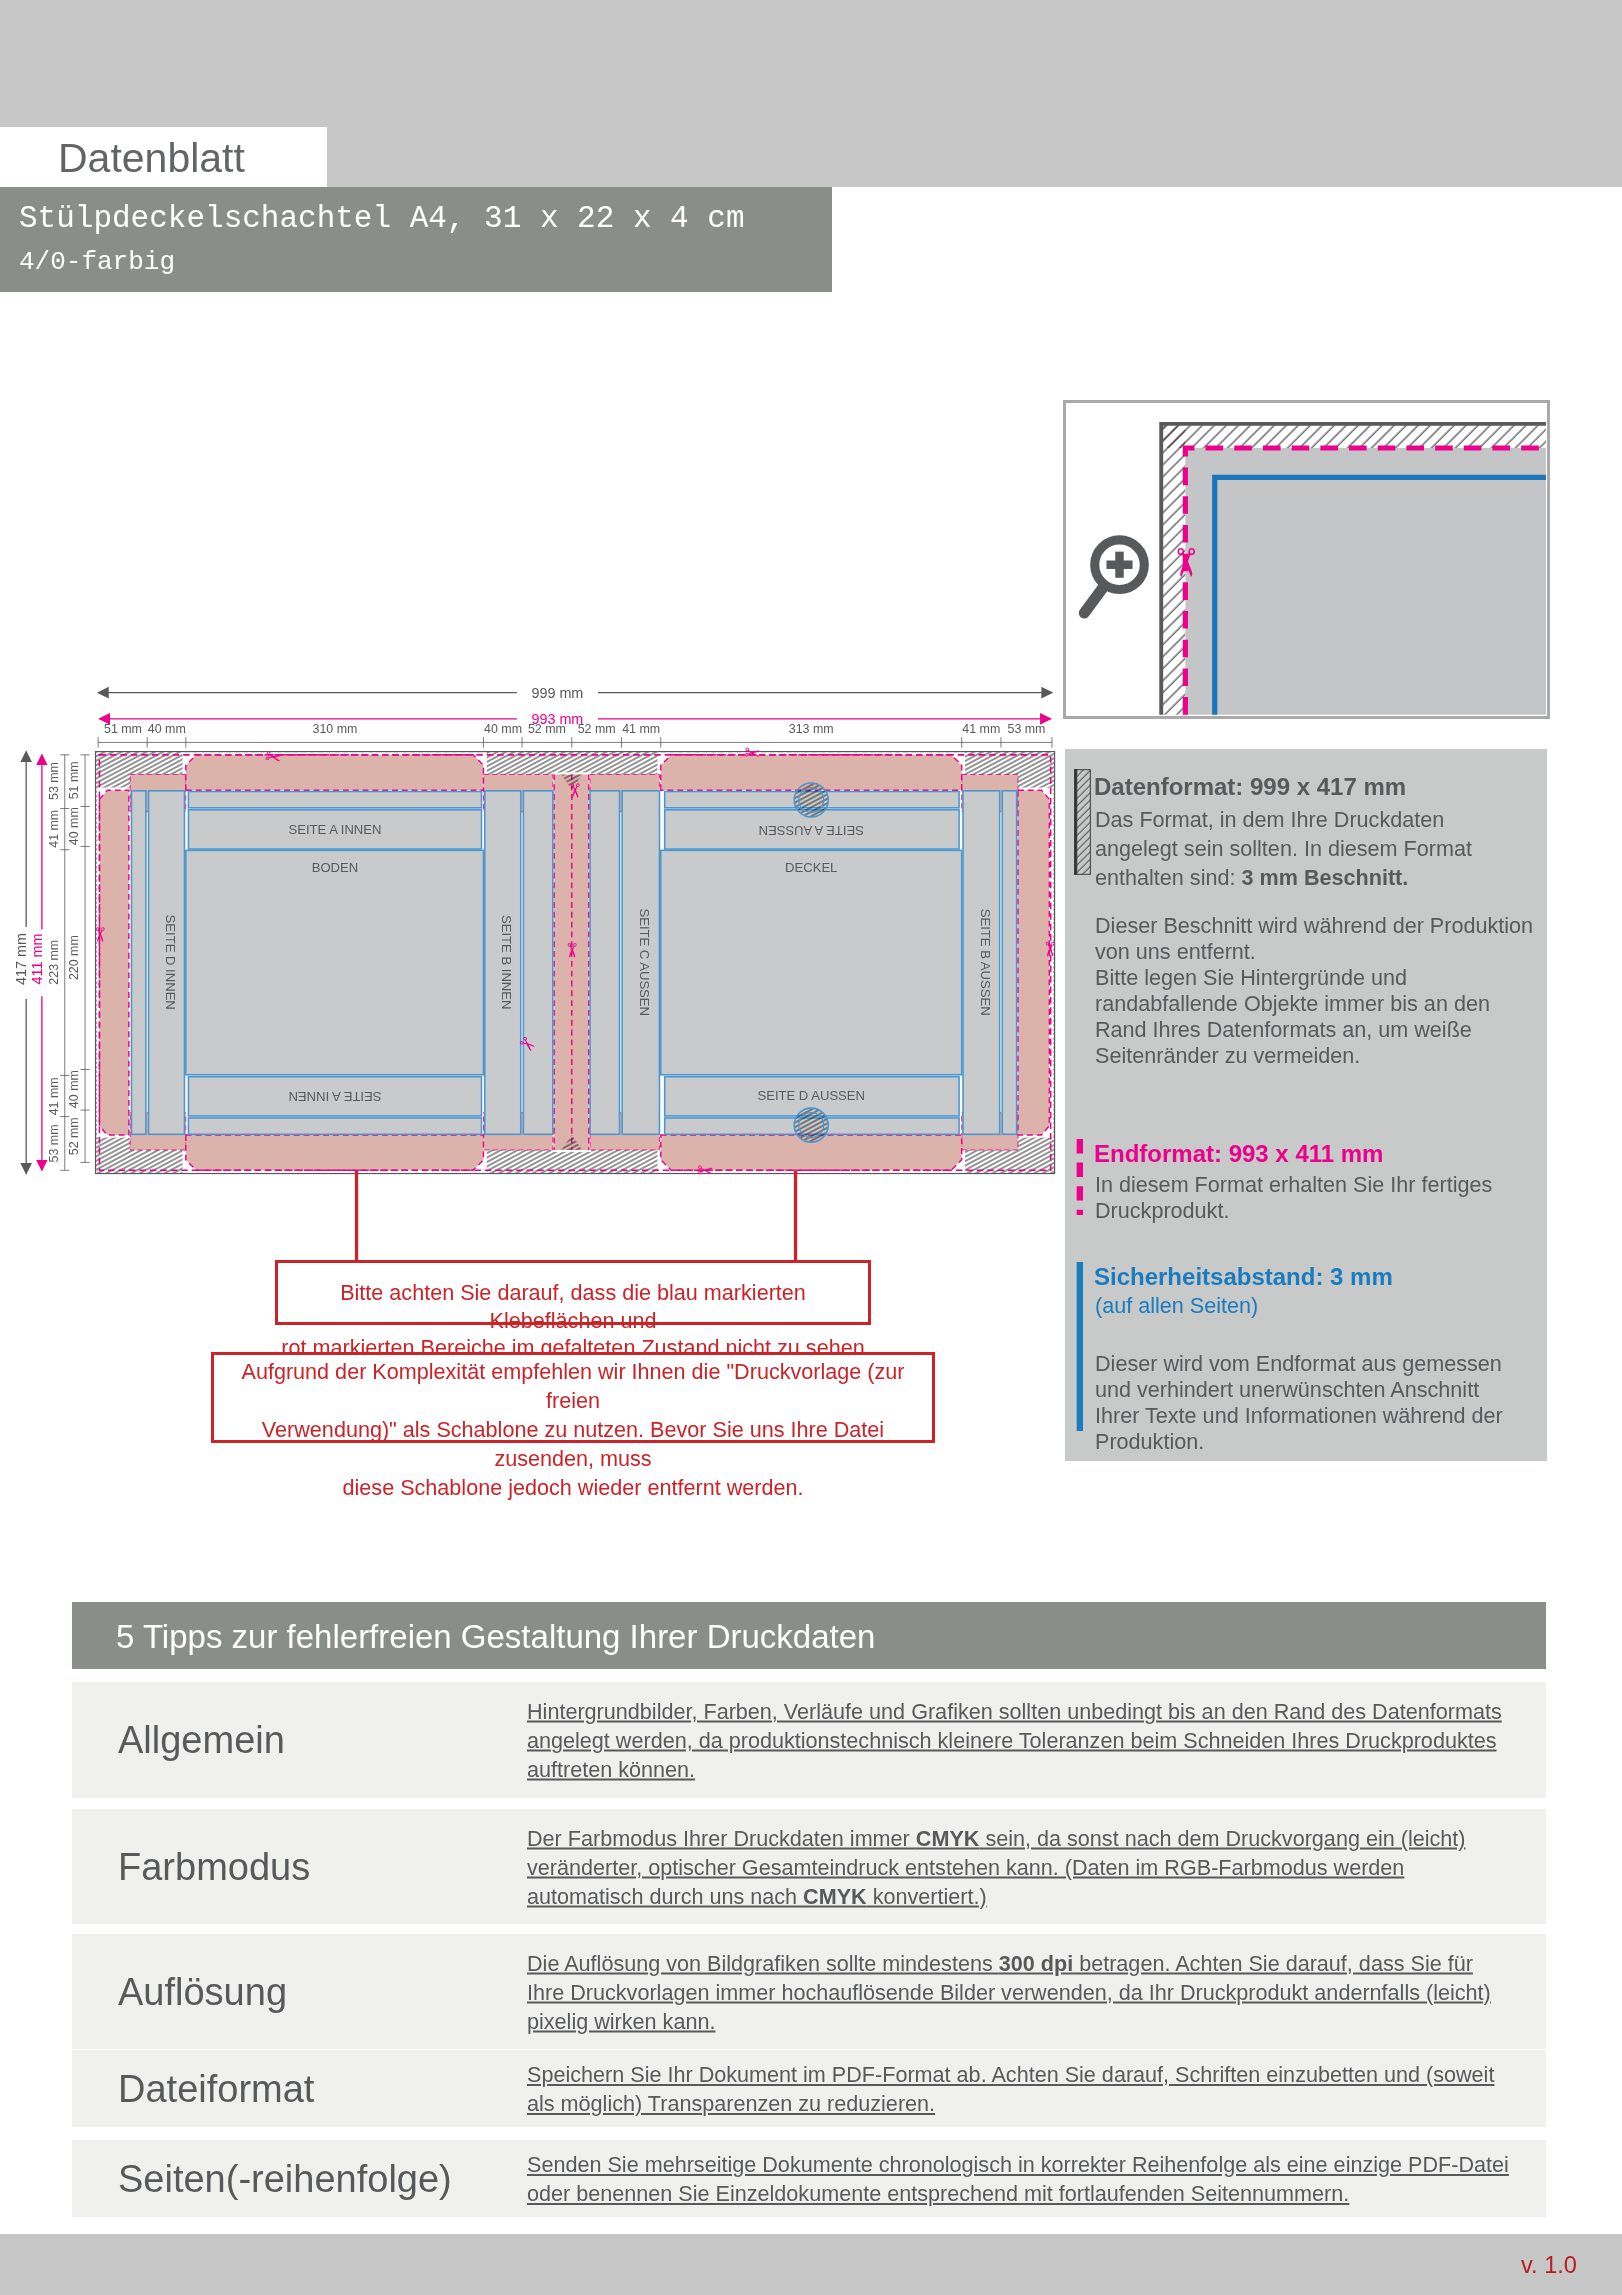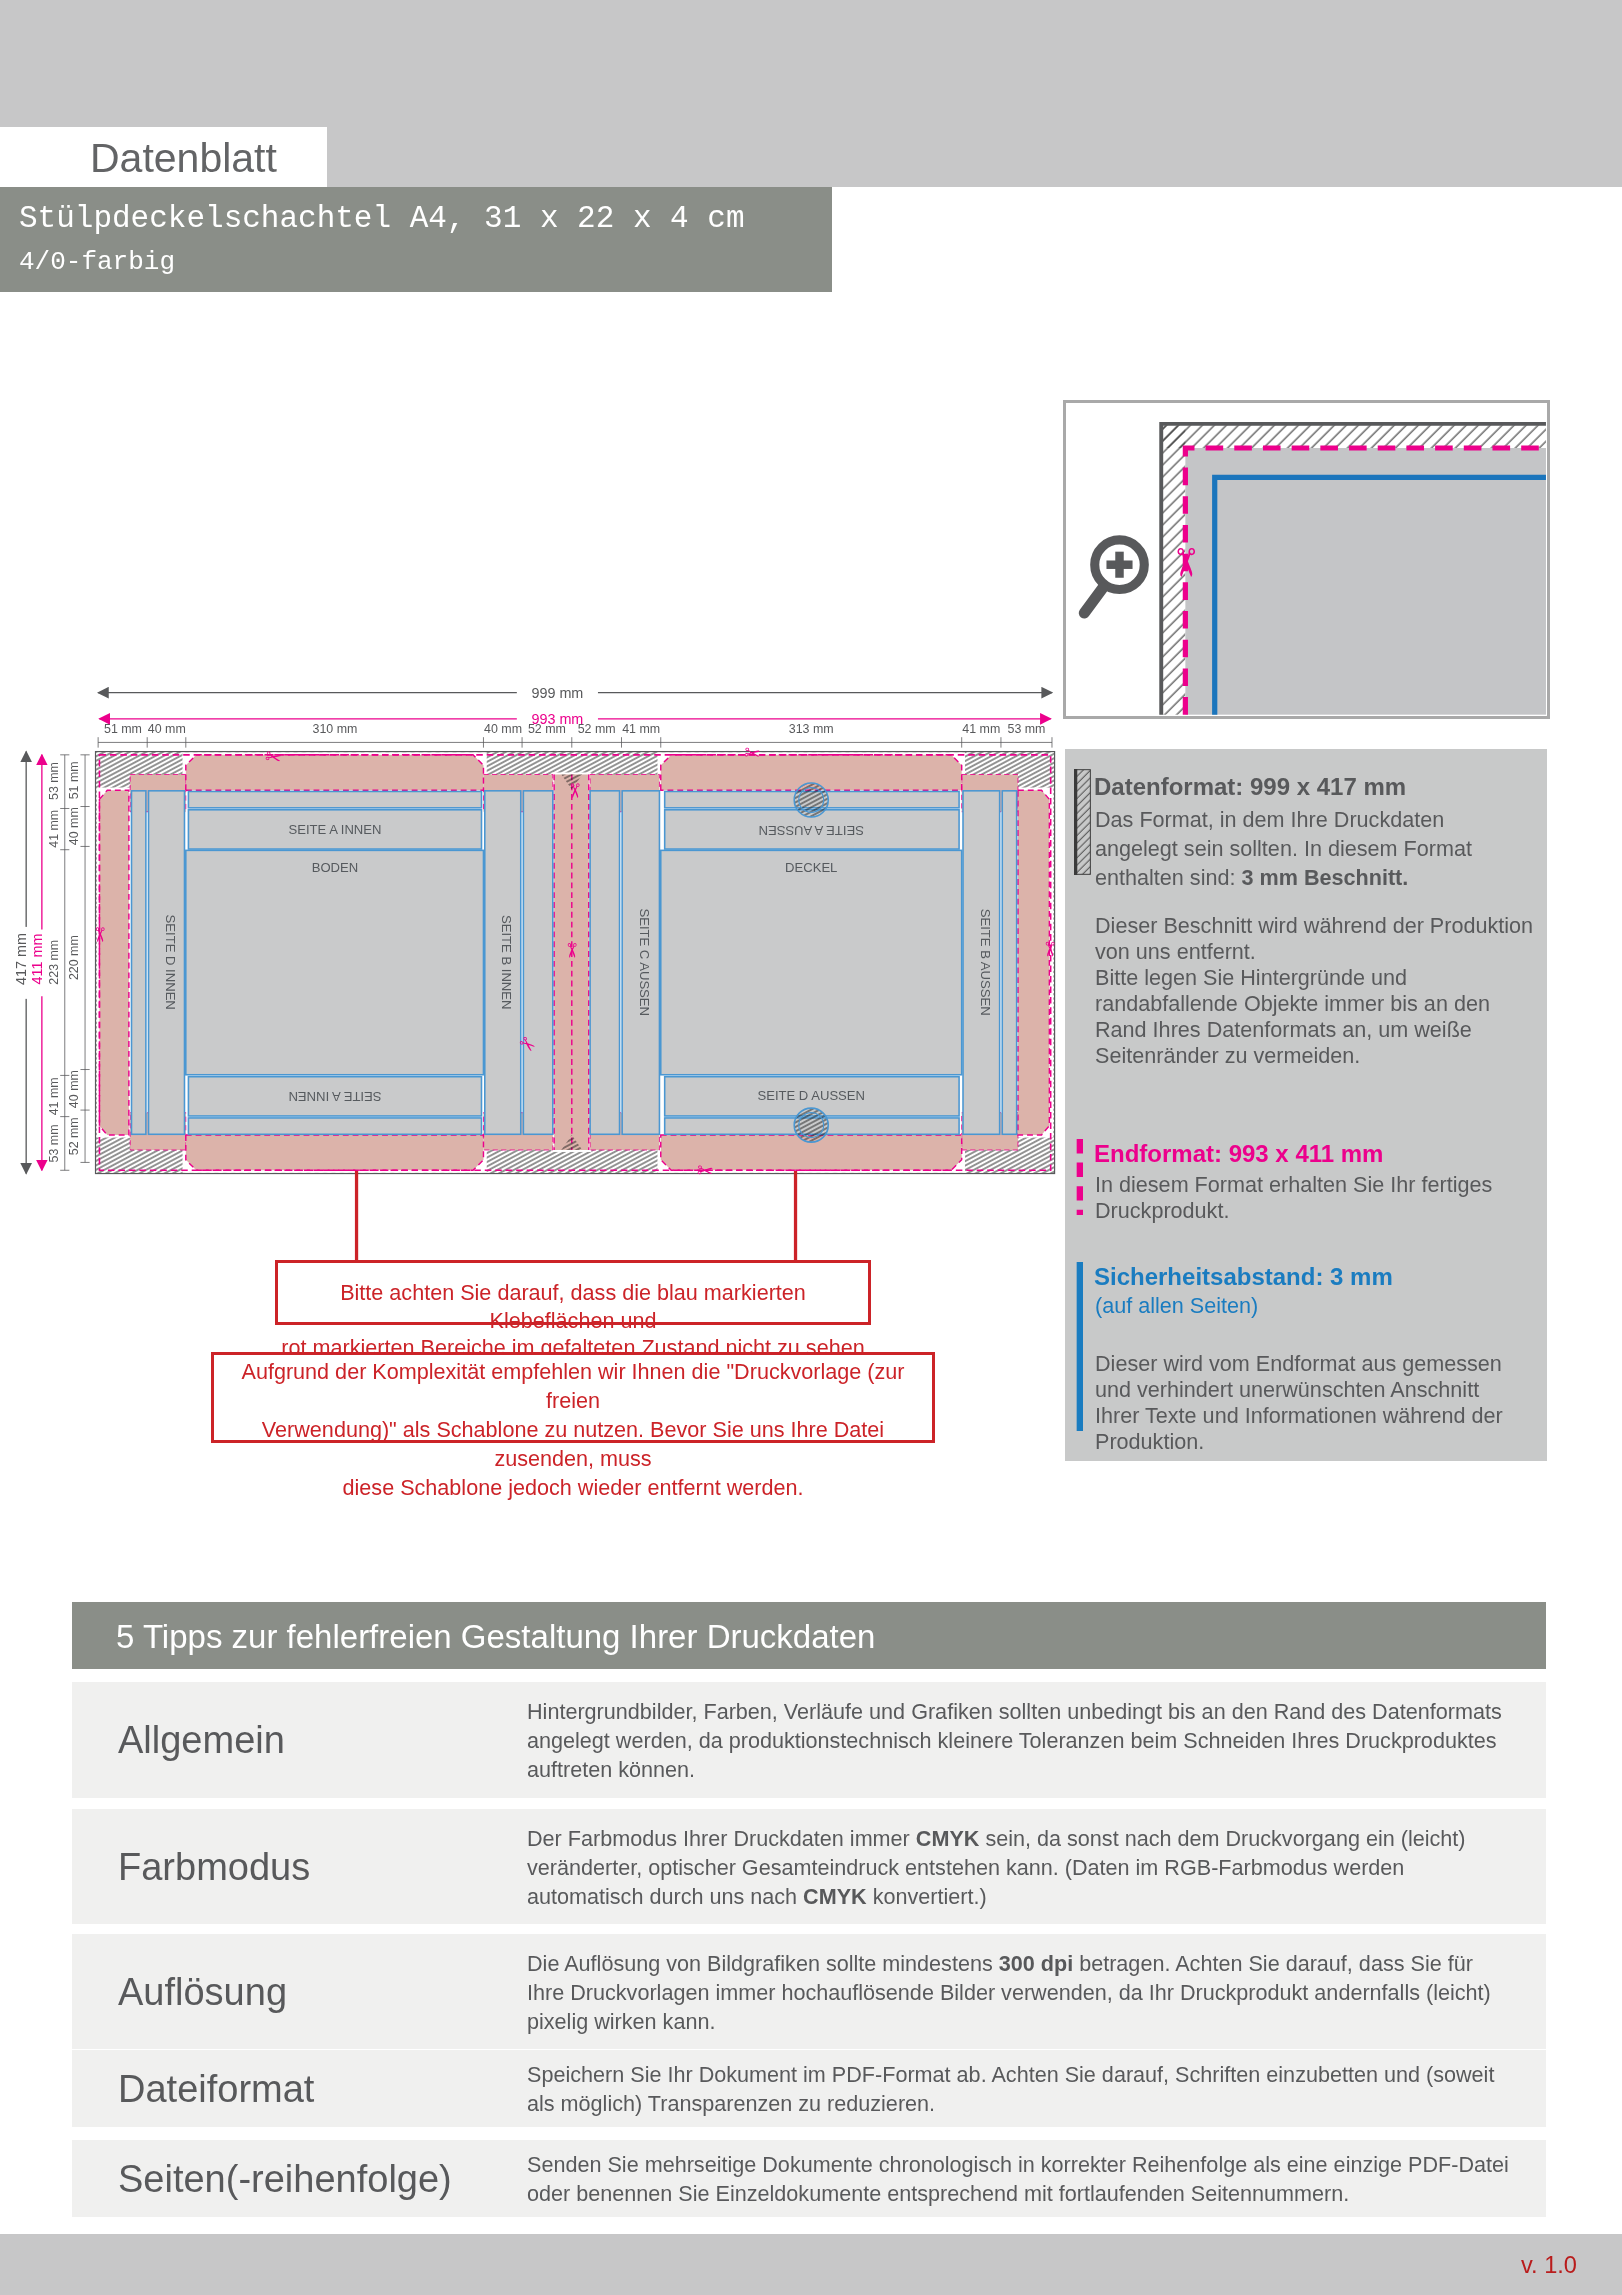--- a/index.html
+++ b/index.html
@@ -3,38 +3,38 @@
 <meta charset="utf-8">
 <style>
   html,body{margin:0;padding:0;background:#fff;}
   .page{position:relative;width:1623px;height:2295px;background:#ffffff;overflow:hidden;
         font-family:"Liberation Sans", sans-serif;color:#58595b;}
   .abs{position:absolute;}
   .b{font-weight:bold;}
   .prel{white-space:pre-line;}
   .topband{left:0;top:0;width:1623px;height:187px;background:#c7c7c8;}
   .titlebox{left:0;top:127px;width:327px;height:61px;background:#ffffff;}
-  .titlebox div{padding-left:90px;line-height:62px;font-size:41px;color:#636466;}
+  .titlebox div{padding-left:58px;line-height:62px;font-size:41px;color:#636466;}
   .subband{left:0;top:187px;width:832px;height:105px;background:#8a8e88;color:#fff;font-family:Liberation Mono, monospace;}
   .sub1{right:41px;top:14.4px;font-size:31px;width:772px;}
   .sub2{right:41px;top:60px;font-size:26px;width:772px;}
   .detailbox{left:1063px;top:400px;width:487px;height:319px;background:#fff;border:3.3px solid #a9a9a9;box-sizing:border-box;}
   .panel{left:1065px;top:749px;width:482px;height:712px;background:#c8c9c9;}
   .panel .h{font-size:24px;font-weight:bold;}
   .panel .t{font-size:21.6px;line-height:26px;color:#58595b;}
   .mag{color:#ec008c;}
   .blu{color:#1a7cc0;}
   .warn{border:3.9px solid #cc2328;color:#cc2328;text-align:center;background:#fff;
         font-size:21.6px;box-sizing:border-box;}
   .tipbar{left:72px;top:1602px;width:1474px;height:67px;background:#8a8e88;color:#fff;
           font-size:33px;line-height:69px;padding-left:44px;box-sizing:border-box;}
   .tip-row{left:72px;width:1474px;background:#f0f0ef;}
   .tip-label{position:absolute;left:46px;top:50%;transform:translateY(-50%);font-size:38px;color:#58595b;}
   .tip-text{position:absolute;left:455px;top:50%;transform:translateY(-50%);width:982px;
-            font-size:21.6px;line-height:29px;color:#58595b;white-space:pre-line;}
+            font-size:21.6px;line-height:29px;color:#58595b;white-space:pre-line;text-decoration:underline;}
   .footer{left:0;top:2234px;width:1623px;height:62px;background:#c7c7c8;}
   .footer div{position:absolute;right:46px;top:0;line-height:62px;font-size:23.6px;color:#b91c1c;}
   svg text{font-family:"Liberation Sans", sans-serif;}
 </style>
 </head>
 <body>
 
 <div class="page">
 
   <div class="abs topband"></div>

